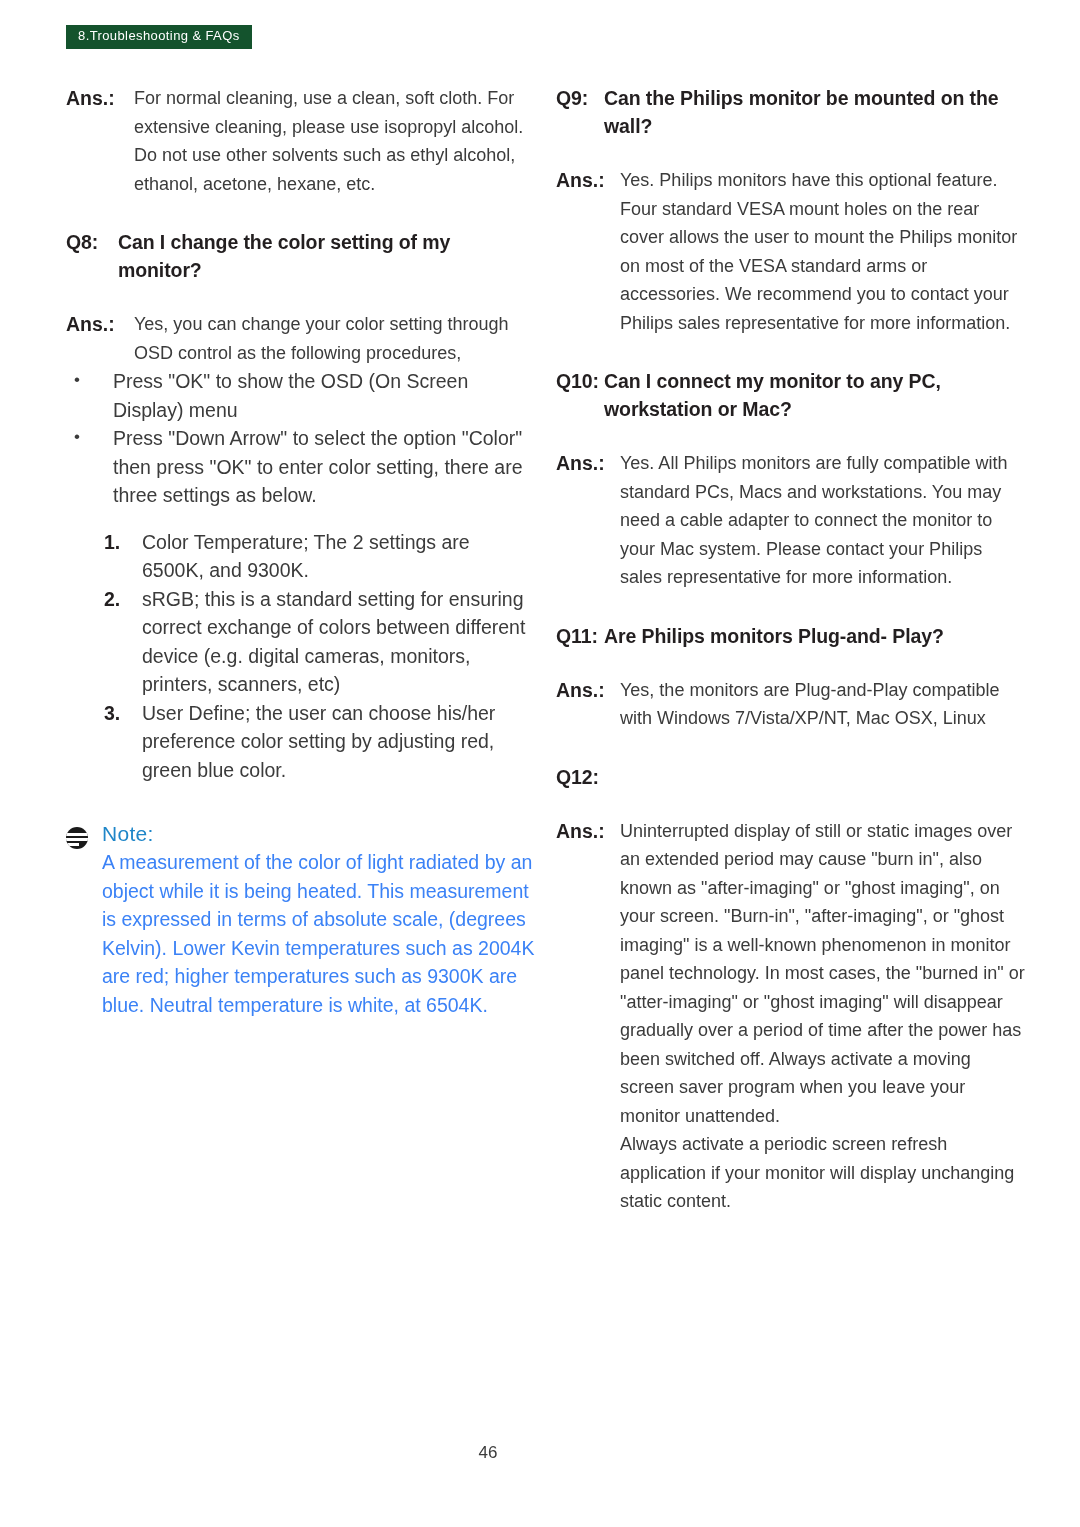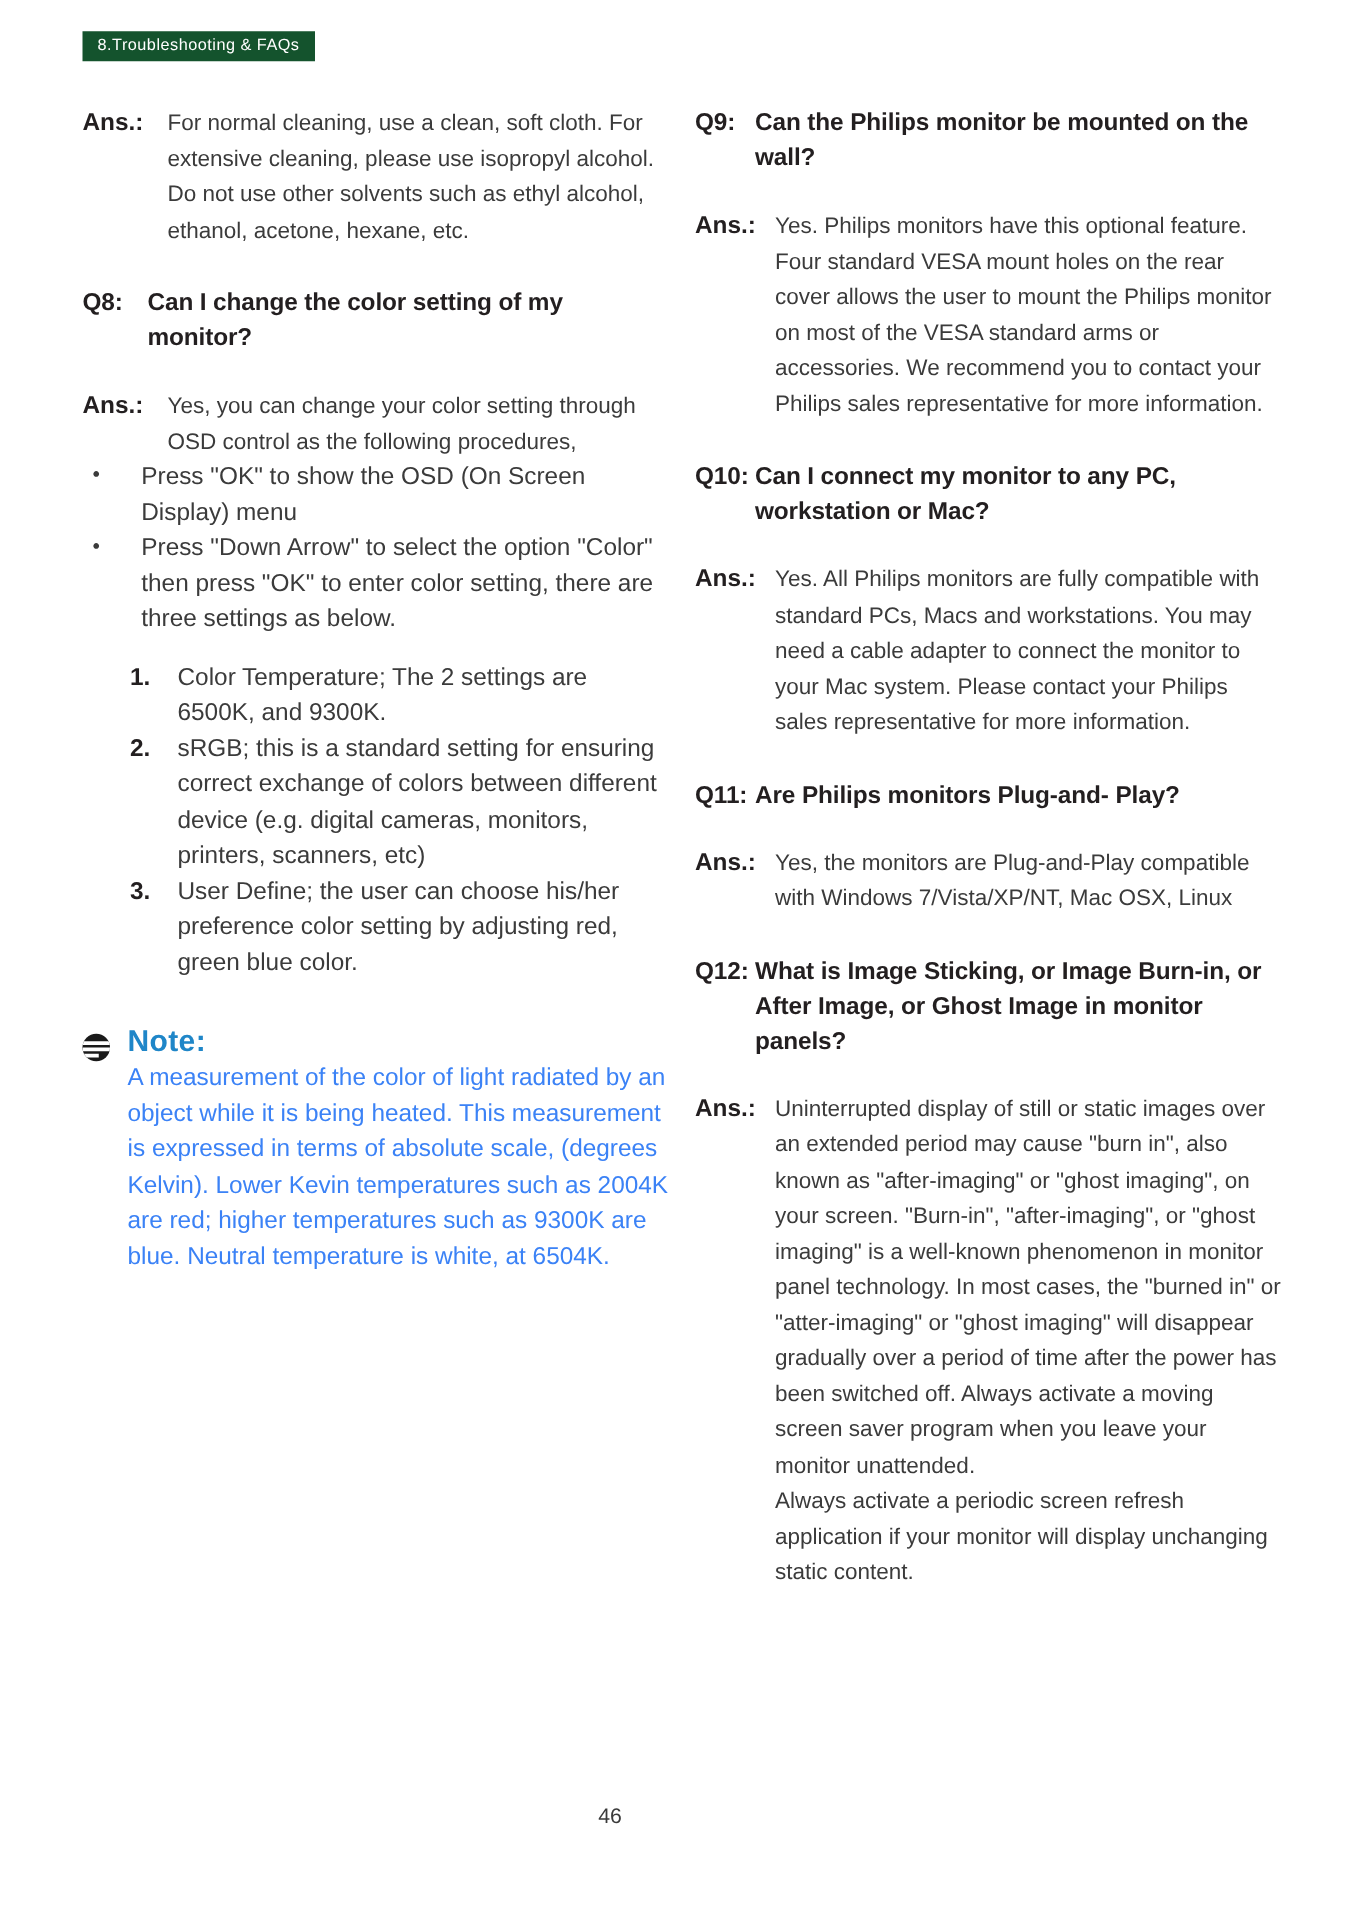--- a/index.html
+++ b/index.html
@@ -165,22 +165,22 @@
     display: block;
     background: #ffffff;
     left: 0;
     width: 100%;
     height: 3px;
   }
   .note-icon i.l1 { top: 6px;  }
   .note-icon i.l2 { top: 11px; }
   .note-icon i.l3 { top: 16px; width: 58%; }
   .note-title {
-    font-weight: bold;
-    font-size: 24px;
+    font-weight: normal;
+    font-size: 21px;
     line-height: 28px;
     color: #1f86c8;
     letter-spacing: 0.3px;
     margin-top: 32px;
   }
   .note-text {
     font-size: 19.5px;
     line-height: 28.5px;
     color: #3b82f6;
   }
@@ -275,21 +275,20 @@
       <span class="qa-label">Q11:</span>
       <span class="qa-body">Are Philips monitors Plug-and- Play?</span>
     </div>
     <div class="qa answer">
       <span class="qa-label">Ans.:</span>
       <span class="qa-body">Yes, the monitors are Plug-and-Play compatible with Windows 7/Vista/XP/NT, Mac OSX, Linux</span>
     </div>
 
     <div class="qa question">
       <span class="qa-label">Q12:</span>
-      <span class="qa-body">What is Image Sticking, or Image Burn-in, or After Image, or Ghost Image in monitor panels?</span>
     </div>
     <div class="qa answer">
       <span class="qa-label">Ans.:</span>
       <span class="qa-body">
         <span>Uninterrupted display of still or static images over an extended period may cause "burn in", also known as "after-imaging" or "ghost imaging", on your screen. "Burn-in", "after-imaging", or "ghost imaging" is a well-known phenomenon in monitor panel technology. In most cases, the "burned in" or "atter-imaging" or "ghost imaging" will disappear gradually over a period of time after the power has been switched off. Always activate a moving screen saver program when you leave your monitor unattended.</span>
         <span style="display:block">Always activate a periodic screen refresh application if your monitor will display unchanging static content.</span>
       </span>
     </div>
 
   </div>

